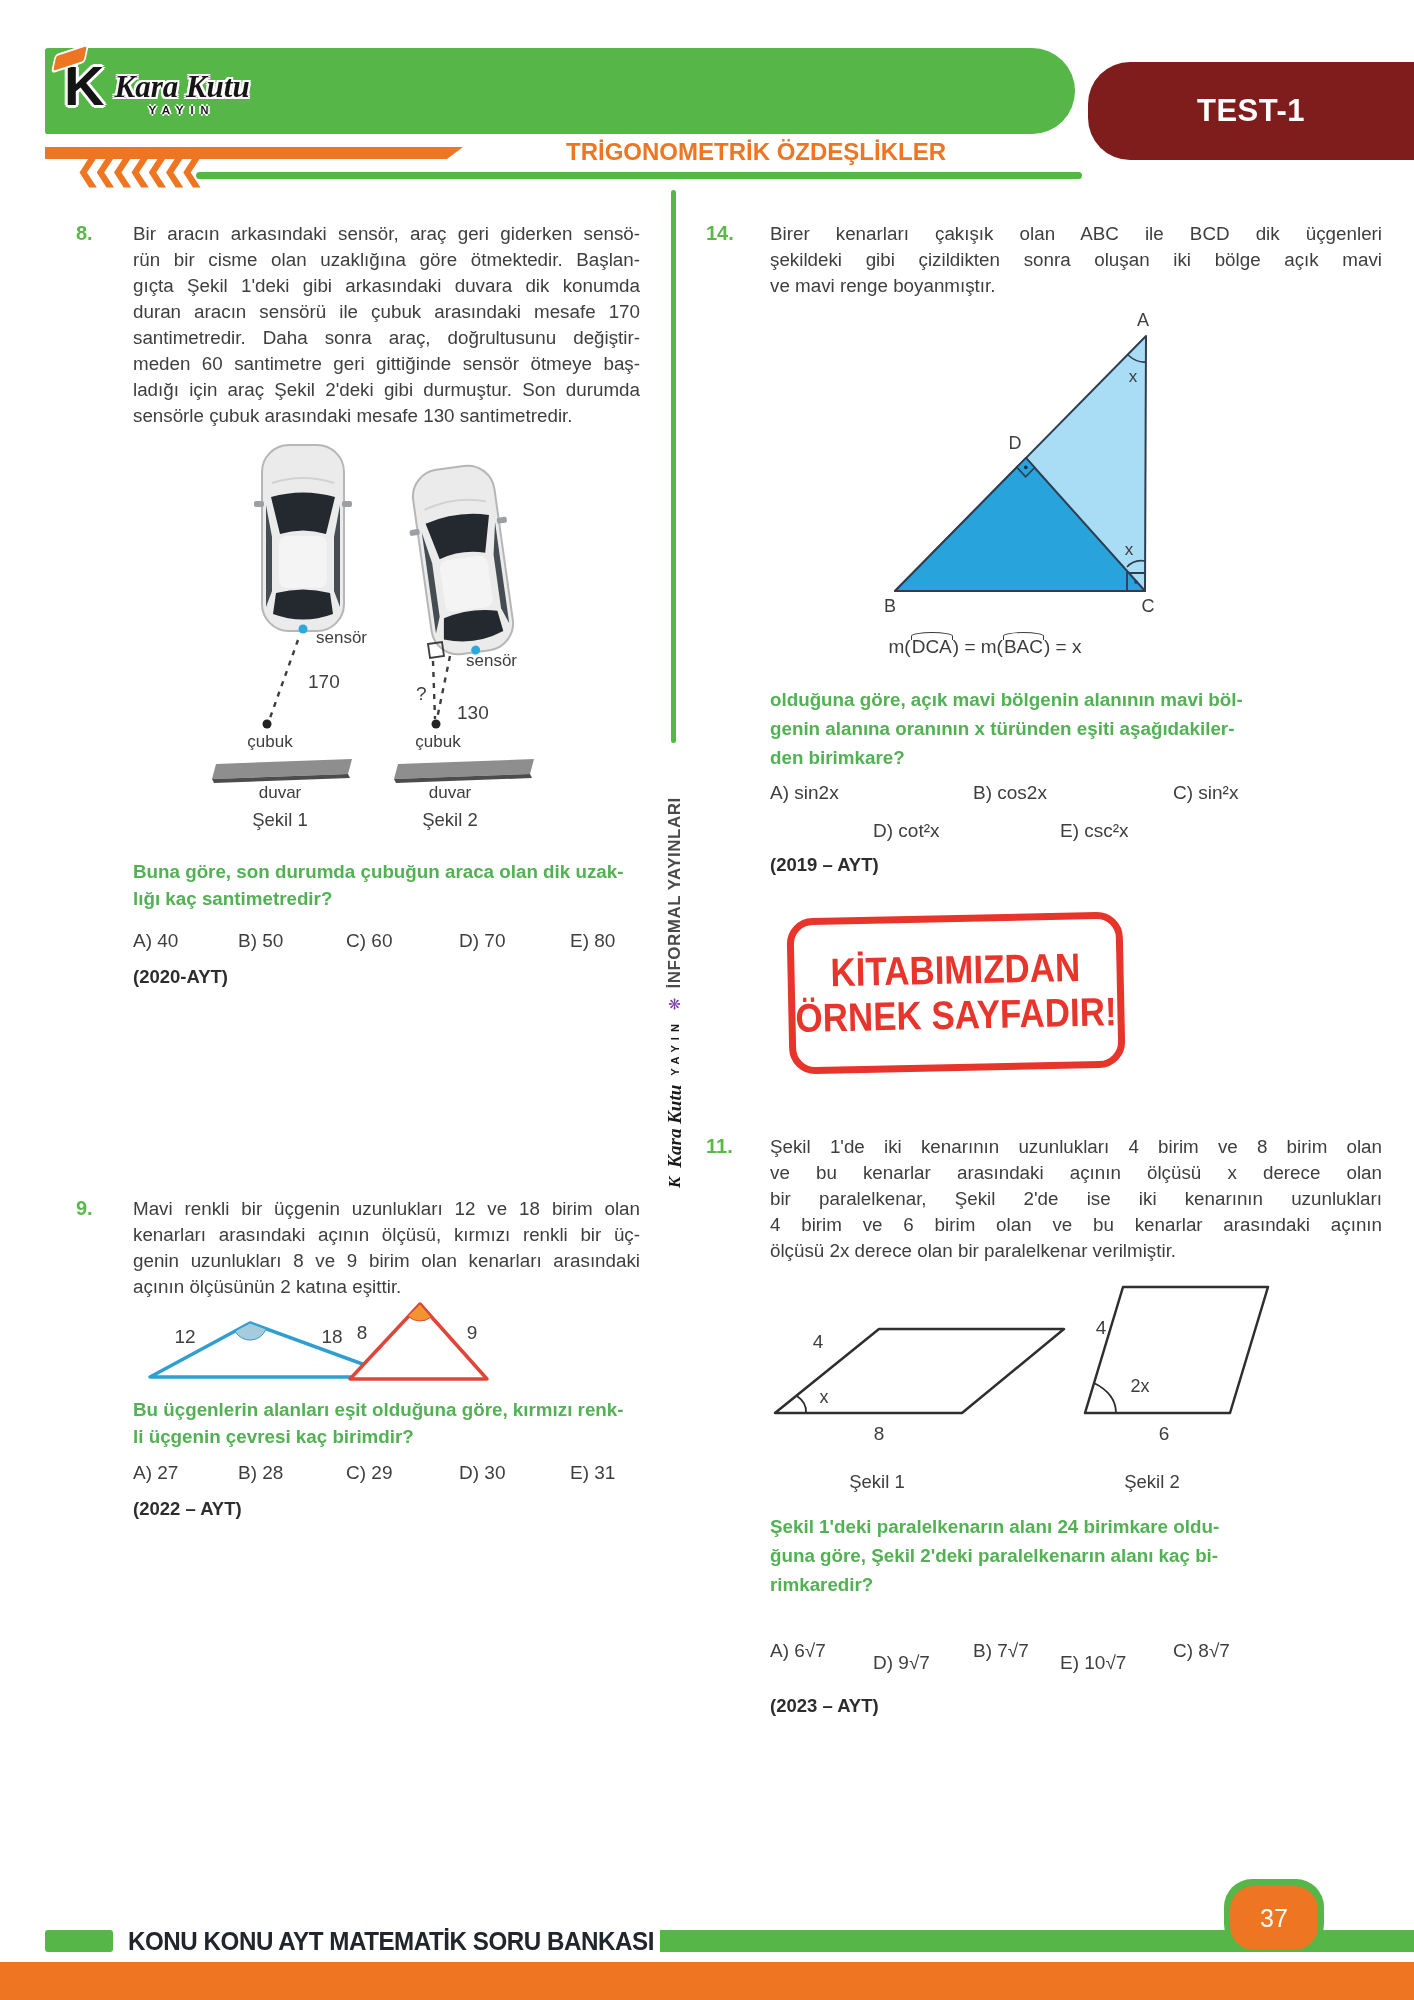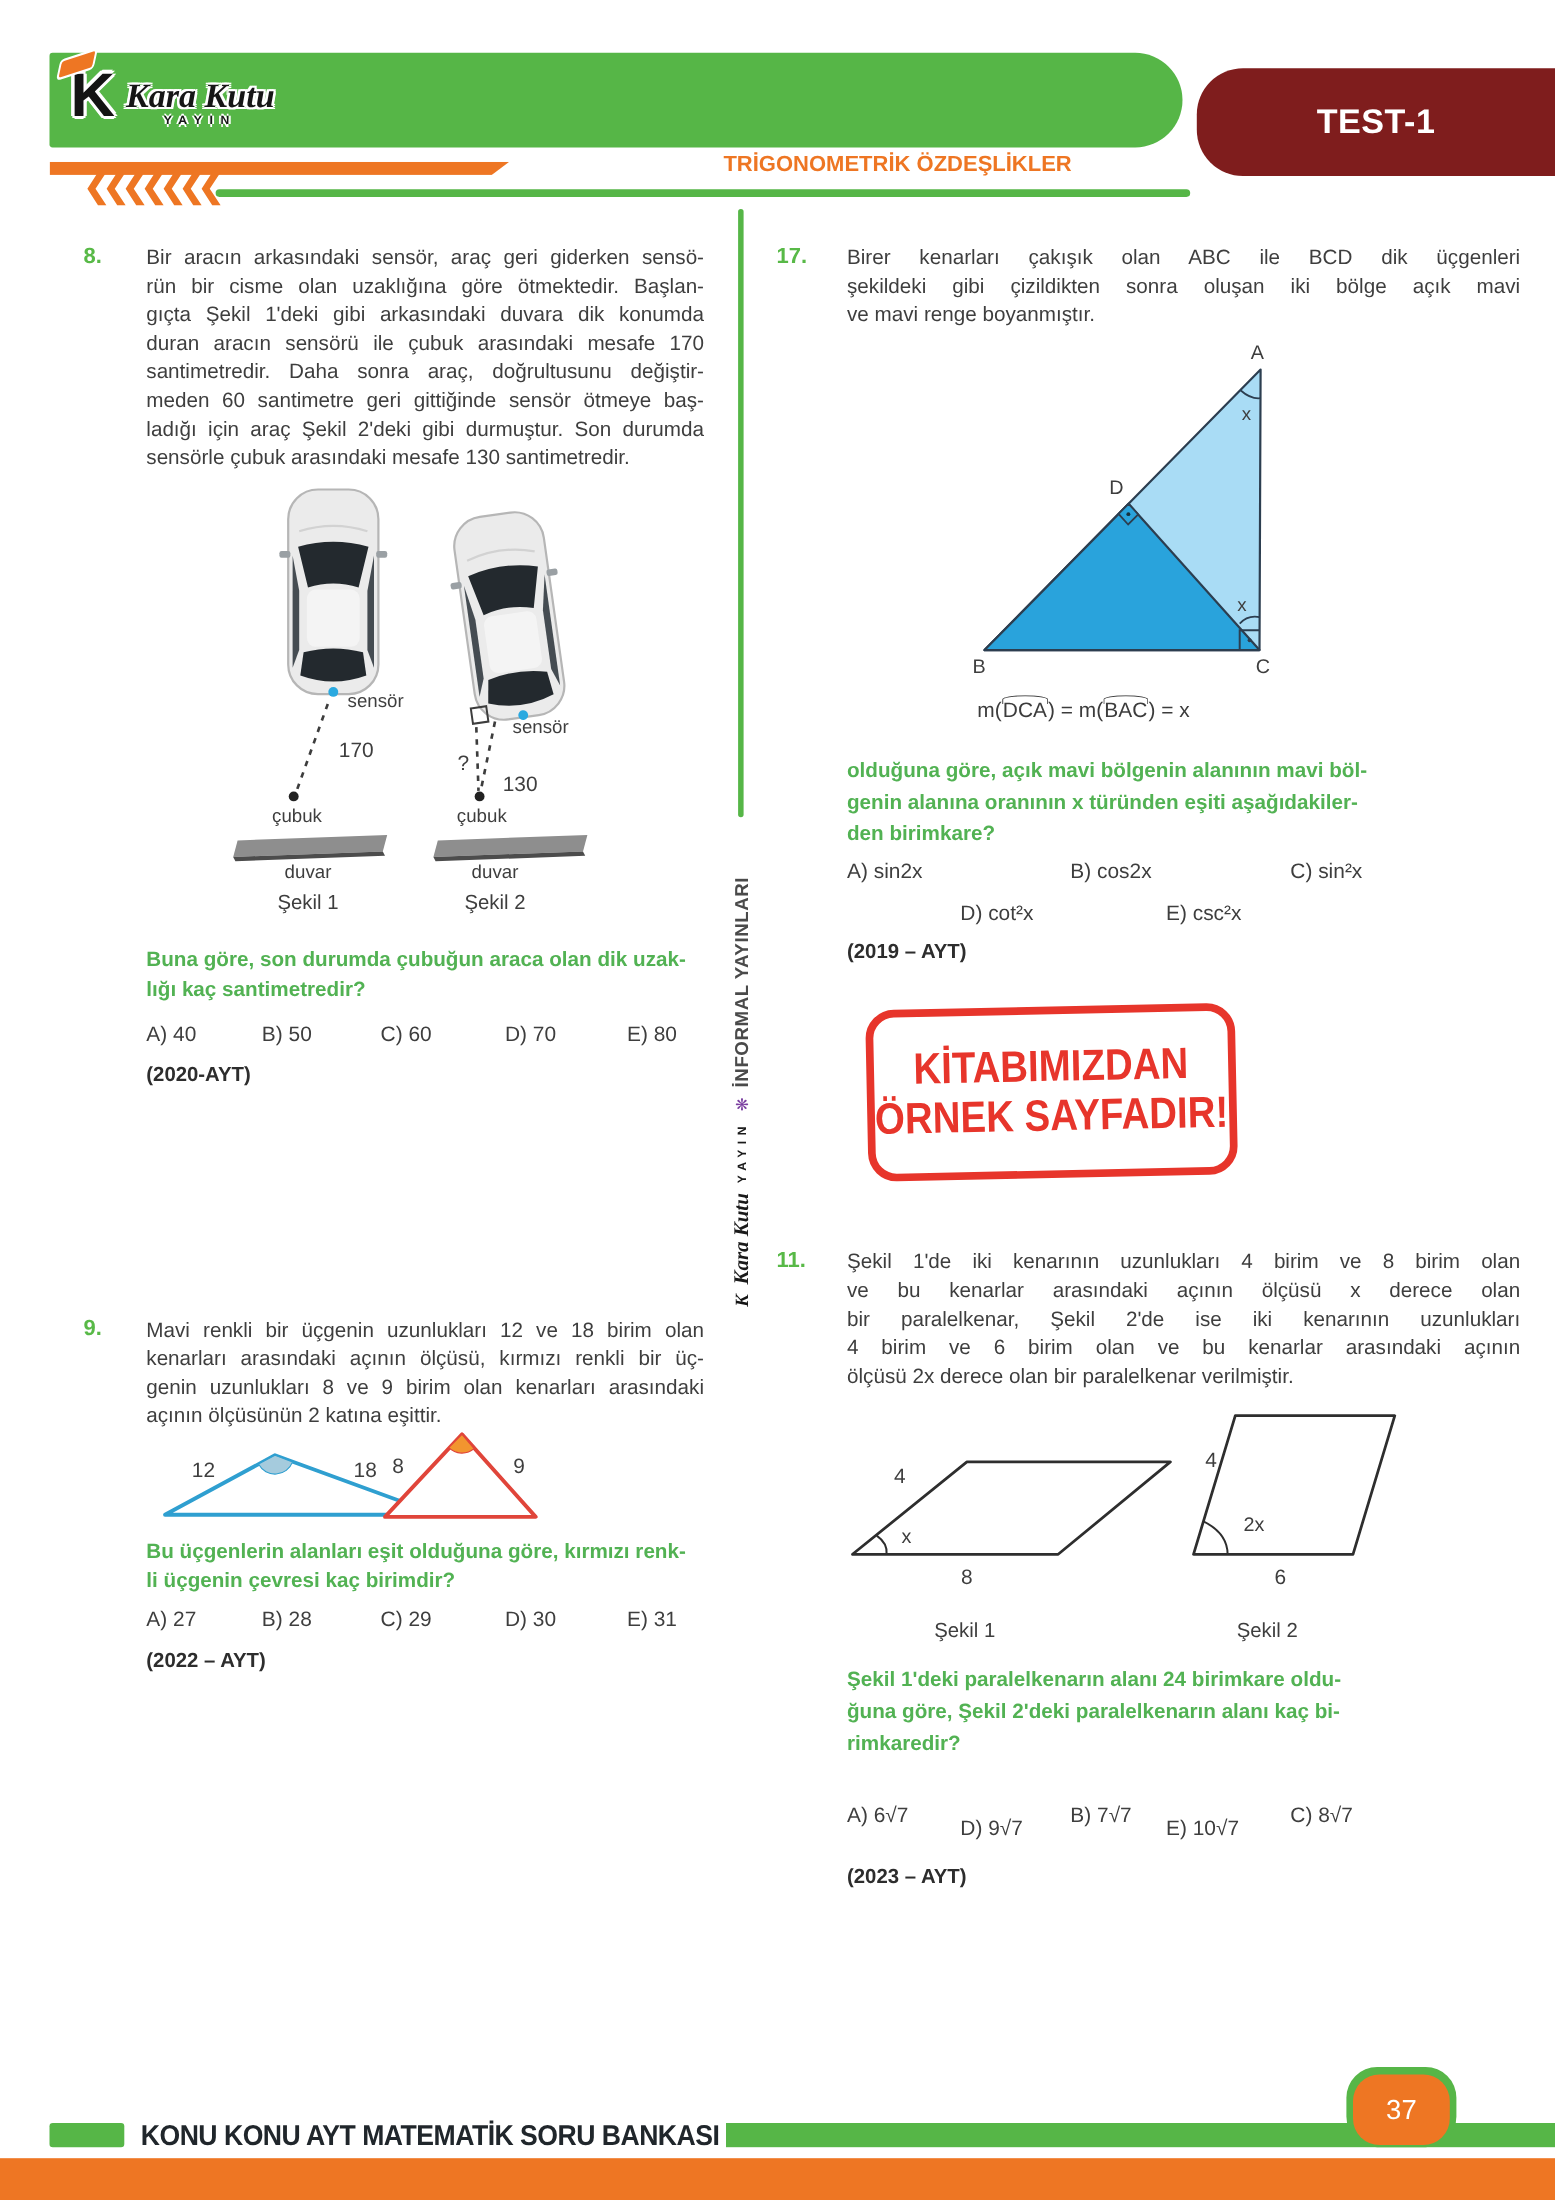--- a/index.html
+++ b/index.html
@@ -13,21 +13,21 @@
           text-shadow:-3px 0 #fff,3px 0 #fff,0 -3px #fff,0 3px #fff,-2px -2px #fff,2px 2px #fff,2px -2px #fff,-2px 2px #fff;}
   .grad-cap{position:absolute;left:-10px;top:-4px;width:32px;height:13px;background:#ee7623;border-radius:2px;
             transform:rotate(-18deg) skewX(-30deg);box-shadow:0 0 0 2px #fff;}
   .logo-script{font-family:"Liberation Serif",serif;font-style:italic;font-weight:700;font-size:31px;color:#161616;line-height:30px;
           text-shadow:-2px 0 #fff,2px 0 #fff,0 -2px #fff,0 2px #fff,-2px -2px #fff,2px 2px #fff,2px -2px #fff,-2px 2px #fff;}
   .logo-sub{font-size:11px;font-weight:700;letter-spacing:7px;color:#161616;text-align:center;margin-top:2px;
           text-shadow:-2px 0 #fff,2px 0 #fff,0 -2px #fff,0 2px #fff;}
   .test-badge{left:1088px;top:62px;width:326px;height:98px;background:#7f1d1d;border-radius:42px 0 0 42px;
               display:flex;align-items:center;justify-content:center;}
   .test-badge span{color:#fff;font-size:31px;font-weight:800;letter-spacing:.5px;}
-  .section-title{left:566px;top:138px;width:500px;text-align:center;font-size:20px;font-weight:800;color:#ee7623;}
+  .section-title{left:566px;top:138px;width:500px;text-align:left;font-size:24px;font-weight:800;color:#ee7623;}
   .orange-strip{left:45px;top:147px;width:418px;height:12px;background:#ee7623;
                 clip-path:polygon(0 0,100% 0,calc(100% - 16px) 100%,0 100%);}
   .chevrons{left:76px;top:156px;font-size:29px;font-weight:900;color:#ee7623;letter-spacing:-7px;line-height:29px;}
   .header-rule{left:196px;top:172px;width:886px;height:7px;background:#56b647;border-radius:4px;}
   
   .divider-line{left:671px;top:190px;width:5px;height:553px;background:#56b647;border-radius:3px;}
   .divider-brand{left:656px;top:1188px;width:443px;height:38px;transform-origin:0 0;transform:rotate(-90deg);
                  display:flex;align-items:center;gap:9px;white-space:nowrap;}
   .brand-k{font-family:"Liberation Serif",serif;font-style:italic;font-weight:900;font-size:17px;color:#141414;}
   .brand-script{font-family:"Liberation Serif",serif;font-style:italic;font-weight:700;font-size:19px;color:#1a1a1a;}
@@ -187,21 +187,21 @@
   </div>
 <div class="abs answers" style="left:133px;top:1462px;width:507px;height:26px;">
   <span style="left:0;">A) 27</span>
   <span style="left:105px;">B) 28</span>
   <span style="left:213px;">C) 29</span>
   <span style="left:326px;">D) 30</span>
   <span style="left:437px;">E) 31</span>
 </div>
 <div class="abs year" style="left:133px;top:1498px;width:390px;">(2022 – AYT)</div>
 
-<div class="abs qnum" style="left:706px;top:222px;">17.</div>
+<div class="abs qnum" style="left:706px;top:222px;">14.</div>
 <div class="abs qtext" style="left:770px;top:221px;width:612px;">
     <div>Birer kenarları çakışık olan ABC ile BCD dik üçgenleri</div>
     <div>şekildeki gibi çizildikten sonra oluşan iki bölge açık mavi</div>
     <div>ve mavi renge boyanmıştır.</div>
   </div>
 
 <svg class="abs" style="left:860px;top:302px;" width="320" height="330" viewBox="0 0 320 330">
   <polygon points="286,34 35,289 285,289" fill="#a9dcf5" stroke="#2c3e50" stroke-width="2" stroke-linejoin="round"></polygon>
   <polygon points="35,289 285,289 166,156" fill="#29a3dc" stroke="#2c3e50" stroke-width="2" stroke-linejoin="round"></polygon>
   <path d="M267,289 L267,271 L285,271" fill="none" stroke="#2c3e50" stroke-width="1.8"></path>

